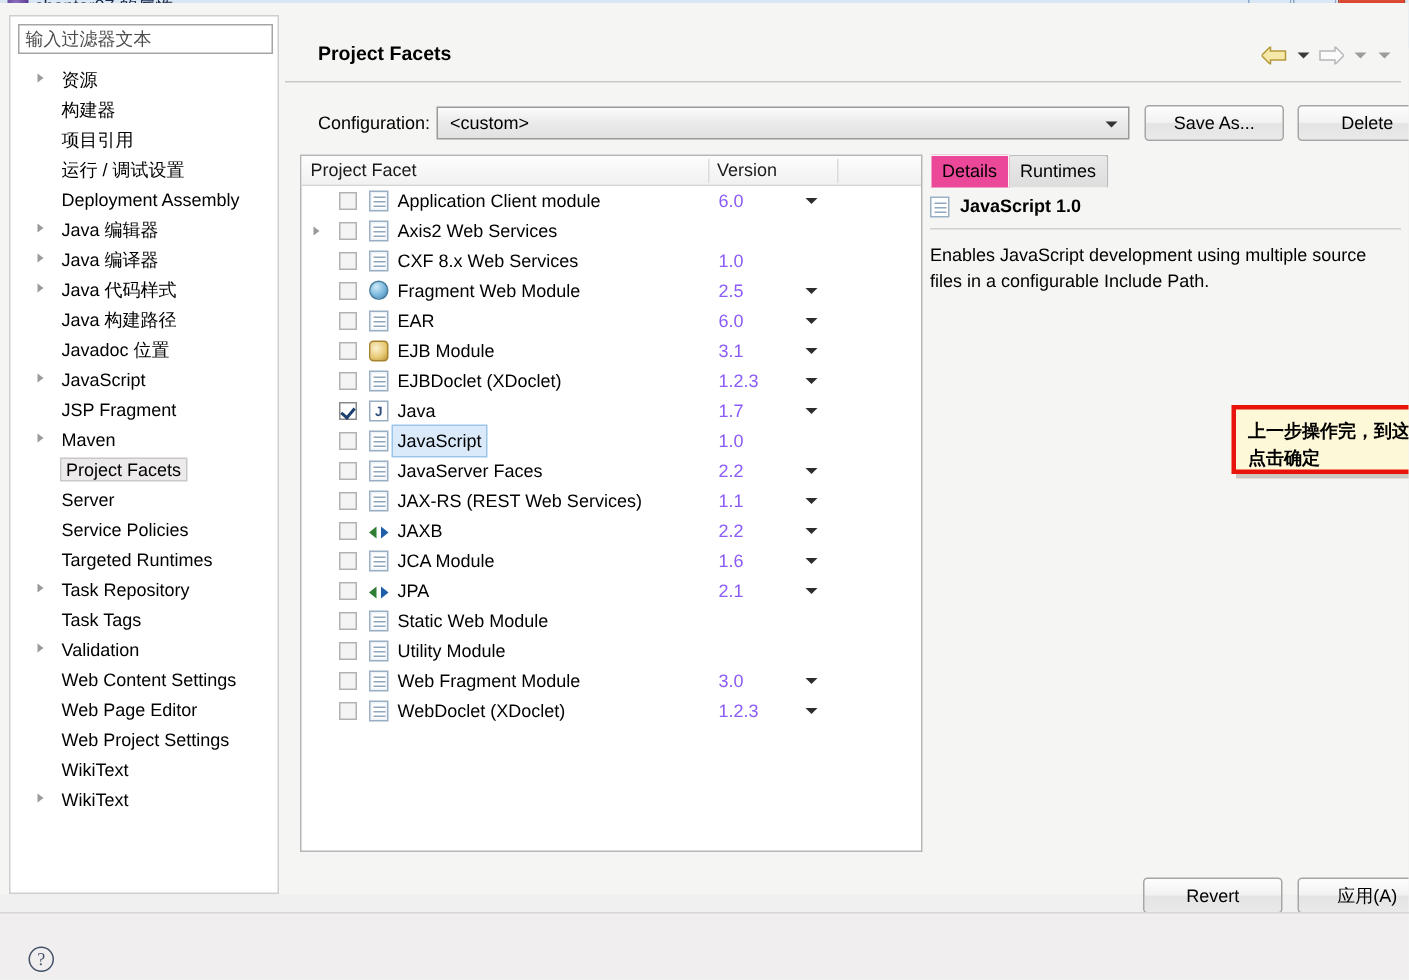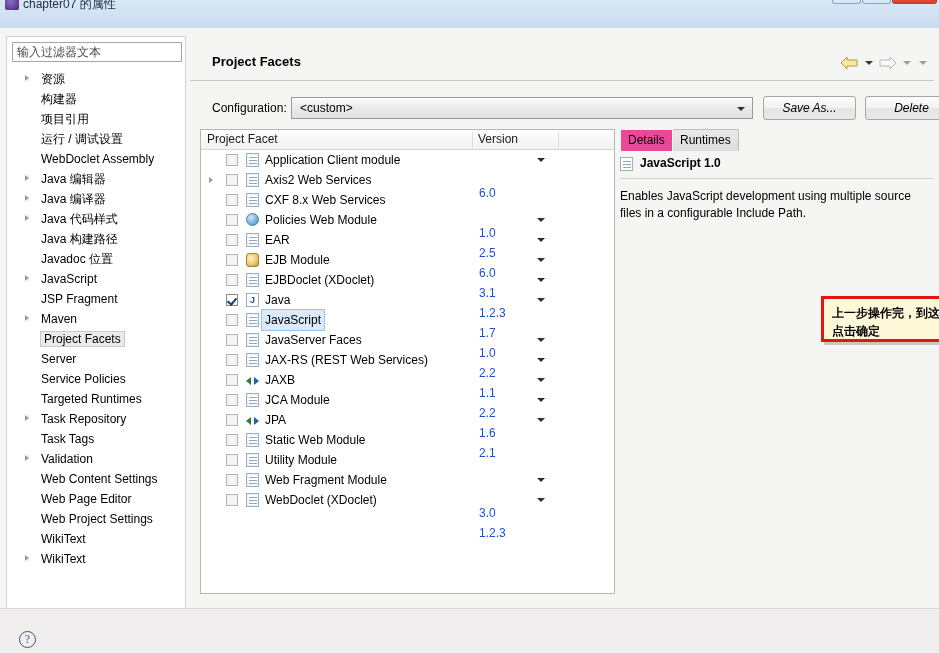--- a/index.html
+++ b/index.html
@@ -44,21 +44,21 @@
     background: linear-gradient(to bottom, #eef5fc, #d7e6f6);
   }
   .tb-btn.close {
     width: 45px;
     background: linear-gradient(to bottom, #f08a74, #d8402a);
     border-color: #b4402e;
   }
 
   
   .dialog-body {
-    position: absolute; left: 0; top: 28px; width: 939px; height: 594px;
+    position: absolute; left: 0; top: 2px; width: 939px; height: 594px;
     background: #f5f5f3;
   }
 
   
   .sidebar {
     position: absolute; left: 6px; top: 8px; width: 180px; height: 586px;
     background: #ffffff;
     border: 1px solid #cfcfcf;
   }
   .filter-box {
@@ -274,22 +274,21 @@
     color: #000;
   }
   .facet-row.selected .fname {
     background: #daeafb;
     outline: 1px solid #9cc5ea;
     padding: 0 3px;
     margin-left: -3px;
   }
   .fver {
     position: absolute; left: 278px; top: 0;
-    color: #1d4ed8;
-    margin-top: 33px;
+    color: #8b5cf6;
   }
   .fdrop {
     position: absolute; left: 336px; top: 8px;
     width: 0; height: 0;
     border-left: 4px solid transparent;
     border-right: 4px solid transparent;
     border-top: 4px solid #2d2d2d;
   }
 
   
@@ -376,21 +375,20 @@
     color: #46536b;
     font-size: 12px;
     line-height: 14px;
     text-align: center;
     font-family: "Liberation Serif", serif;
   }
   .btn-lbl {
     display: block; width: 100%; height: 100%;
     line-height: 23px; text-align: center;
     white-space: nowrap;
-    font-style: italic;
   }
 </style>
 </head>
 <body>
 
 <div id="root">
 
   <div class="titlebar">
     <div class="tb-icon"></div>
     <div class="tb-text">chapter07 的属性</div>
@@ -403,21 +401,21 @@
 
   <div class="dialog-body">
 
     <div class="sidebar">
       <div class="filter-box" placeholder="输入过滤器文本">输入过滤器文本</div>
       <div class="tree" id="sidebar-tree">
           <div class="tree-item"><span class="arrow"></span><span class="lbl">资源</span></div>
           <div class="tree-item"><span class="lbl">构建器</span></div>
           <div class="tree-item"><span class="lbl">项目引用</span></div>
           <div class="tree-item"><span class="lbl">运行 / 调试设置</span></div>
-          <div class="tree-item"><span class="lbl">WebDoclet Assembly</span></div>
+          <div class="tree-item"><span class="lbl">Deployment Assembly</span></div>
           <div class="tree-item"><span class="arrow"></span><span class="lbl">Java 编辑器</span></div>
           <div class="tree-item"><span class="arrow"></span><span class="lbl">Java 编译器</span></div>
           <div class="tree-item"><span class="arrow"></span><span class="lbl">Java 代码样式</span></div>
           <div class="tree-item"><span class="lbl">Java 构建路径</span></div>
           <div class="tree-item"><span class="lbl">Javadoc 位置</span></div>
           <div class="tree-item"><span class="arrow"></span><span class="lbl">JavaScript</span></div>
           <div class="tree-item"><span class="lbl">JSP Fragment</span></div>
           <div class="tree-item"><span class="arrow"></span><span class="lbl">Maven</span></div>
           <div class="tree-item selected"><span class="lbl">Project Facets</span></div>
           <div class="tree-item"><span class="lbl">Server</span></div>
@@ -491,21 +489,21 @@
             </div>
             <div class="facet-row">
               <span class="cb"></span>
               <span class="ficon doc"></span>
               <span class="fname">CXF 8.x Web Services</span>
               <span class="fver">1.0</span>
             </div>
             <div class="facet-row">
               <span class="cb"></span>
               <span class="ficon globe"></span>
-              <span class="fname">Policies Web Module</span>
+              <span class="fname">Fragment Web Module</span>
               <span class="fver">2.5</span>
               <span class="fdrop"></span>
             </div>
             <div class="facet-row">
               <span class="cb"></span>
               <span class="ficon doc"></span>
               <span class="fname">EAR</span>
               <span class="fver">6.0</span>
               <span class="fdrop"></span>
             </div>

